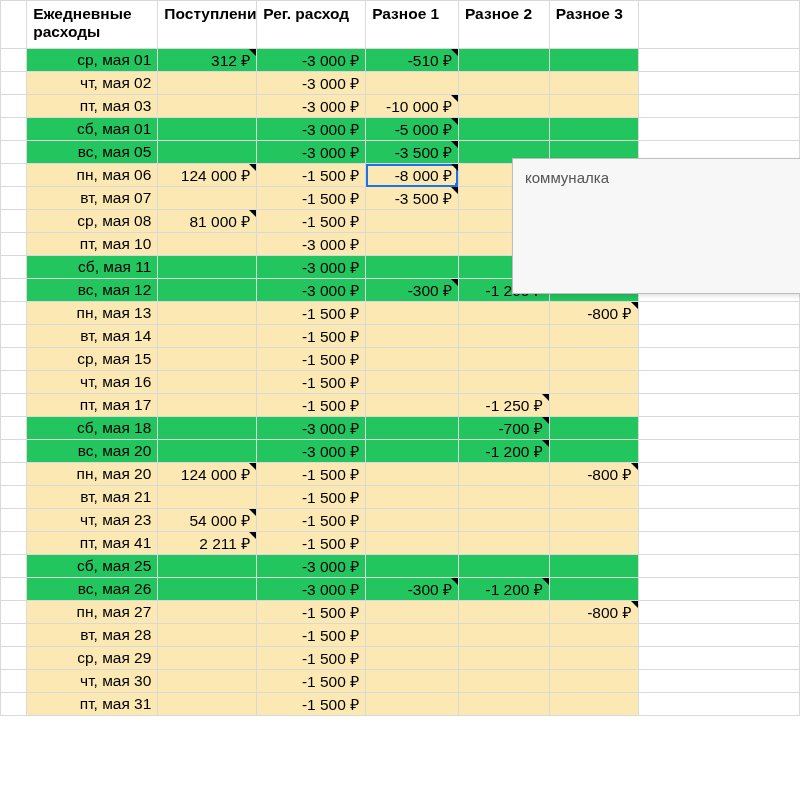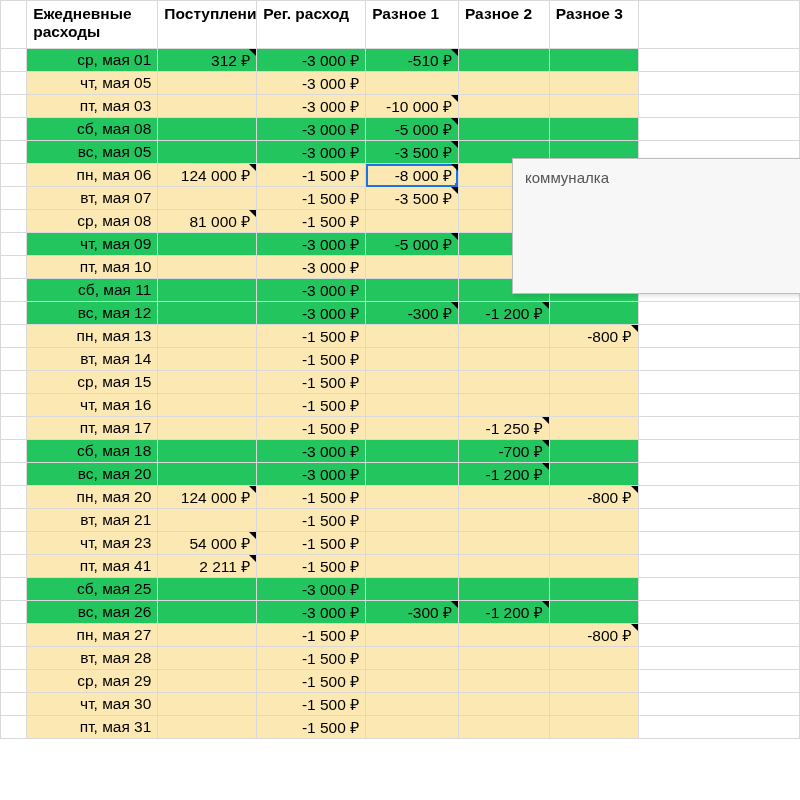--- a/index.html
+++ b/index.html
@@ -129,41 +129,41 @@
           <td class="deep right">ср, мая 01</td>
           <td class="deep right note-tri">312 ₽</td>
           <td class="deep right">-3 000 ₽</td>
           <td class="deep right note-tri">-510 ₽</td>
           <td class="deep right"></td>
           <td class="deep right"></td>
           <td></td>
         </tr>
         <tr>
           <td></td>
-          <td class="pale right">чт, мая 05</td>
+          <td class="pale right">чт, мая 02</td>
           <td class="pale right"></td>
           <td class="pale right">-3 000 ₽</td>
           <td class="pale right"></td>
           <td class="pale right"></td>
           <td class="pale right"></td>
           <td></td>
         </tr>
         <tr>
           <td></td>
           <td class="pale right">пт, мая 03</td>
           <td class="pale right"></td>
           <td class="pale right">-3 000 ₽</td>
           <td class="pale right note-tri">-10 000 ₽</td>
           <td class="pale right"></td>
           <td class="pale right"></td>
           <td></td>
         </tr>
         <tr>
           <td></td>
-          <td class="deep right">сб, мая 08</td>
+          <td class="deep right">сб, мая 01</td>
           <td class="deep right"></td>
           <td class="deep right">-3 000 ₽</td>
           <td class="deep right note-tri">-5 000 ₽</td>
           <td class="deep right"></td>
           <td class="deep right"></td>
           <td></td>
         </tr>
         <tr>
           <td></td>
           <td class="deep right">вс, мая 05</td>
@@ -195,30 +195,20 @@
           <td></td>
         </tr>
         <tr>
           <td></td>
           <td class="pale right">ср, мая 08</td>
           <td class="pale right note-tri">81 000 ₽</td>
           <td class="pale right">-1 500 ₽</td>
           <td class="pale right"></td>
           <td class="pale right"></td>
           <td class="pale right"></td>
-          <td></td>
-        </tr>
-        <tr>
-          <td></td>
-          <td class="deep right">чт, мая 09</td>
-          <td class="deep right"></td>
-          <td class="deep right">-3 000 ₽</td>
-          <td class="deep right note-tri">-5 000 ₽</td>
-          <td class="deep right"></td>
-          <td class="deep right"></td>
           <td></td>
         </tr>
         <tr>
           <td></td>
           <td class="pale right">пт, мая 10</td>
           <td class="pale right"></td>
           <td class="pale right">-3 000 ₽</td>
           <td class="pale right"></td>
           <td class="pale right"></td>
           <td class="pale right"></td>

